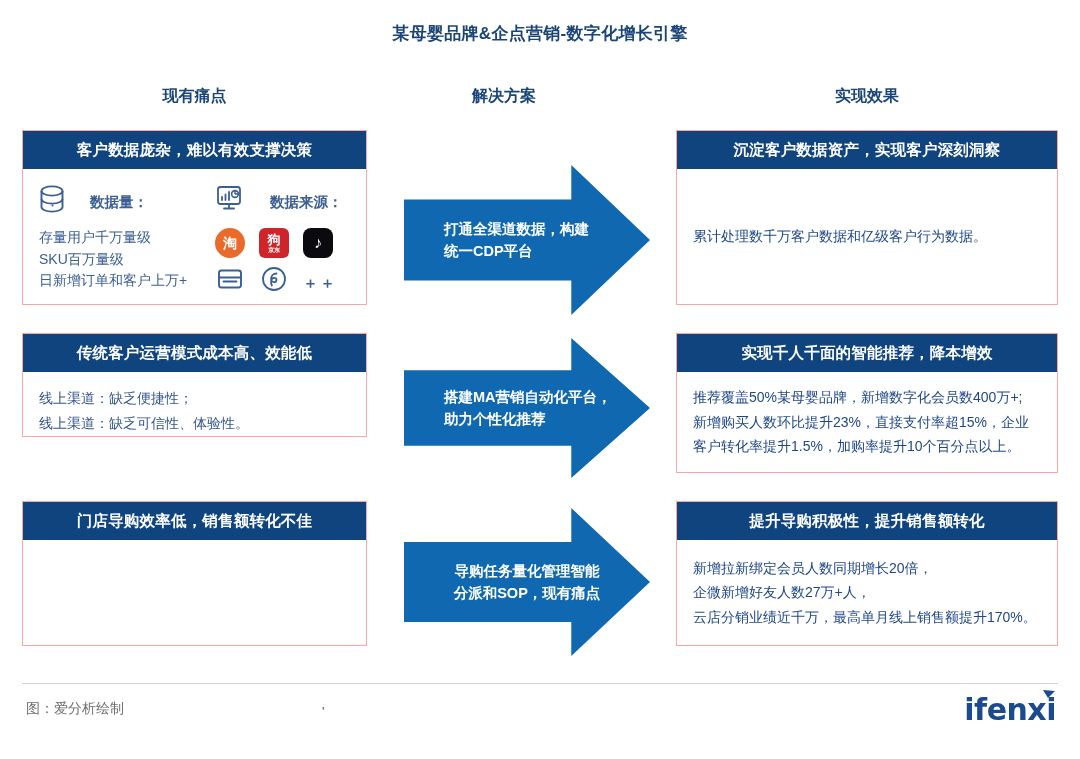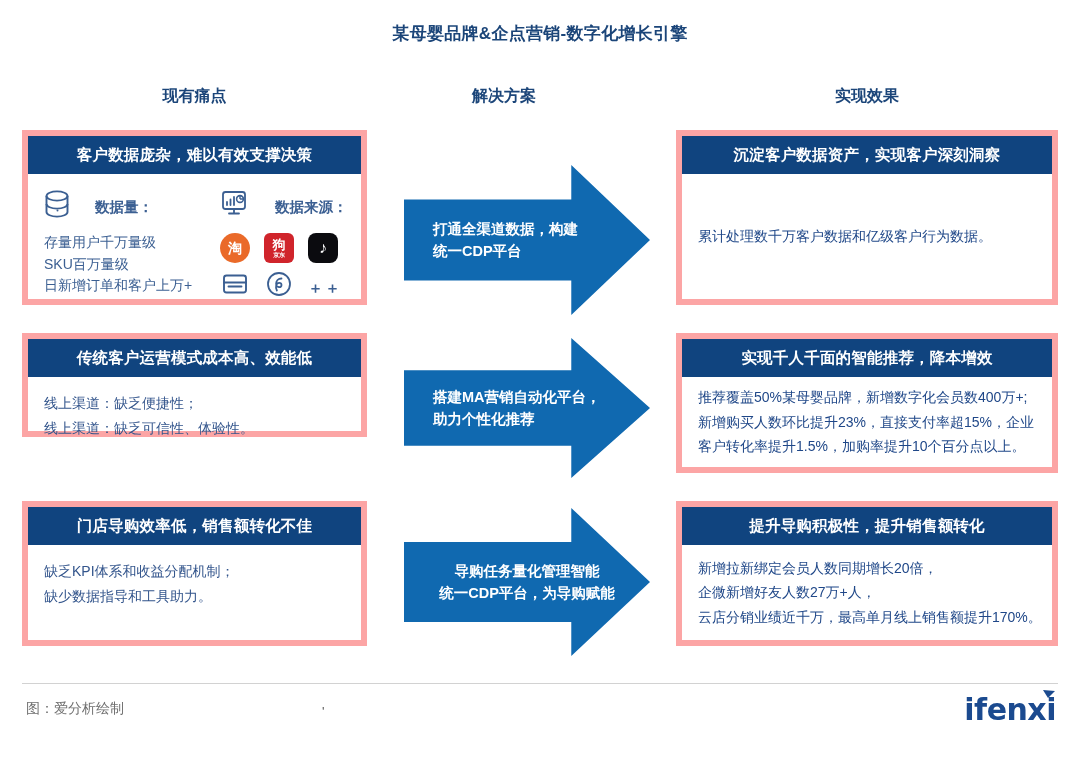--- a/index.html
+++ b/index.html
@@ -40,21 +40,21 @@
   }
   .col-head.pain    { left: 22px;  width: 345px; }
   .col-head.sol     { left: 404px; width: 200px; }
   .col-head.result  { left: 676px; width: 382px; }
 
   
   .card {
     position: absolute;
     box-sizing: border-box;
     background: #ffffff;
-    border: 6px solid #fca5a5;
+    border: 1px solid #fca5a5;
   }
   .card-head {
     background: #10447f;
     color: #ffffff;
     font-size: 15.5px;
     font-weight: bold;
     text-align: center;
     line-height: 38px;
     height: 38px;
     letter-spacing: 0.2px;
@@ -157,21 +157,21 @@
     background: #1069b0;
     color: #ffffff;
     font-size: 14.5px;
     font-weight: bold;
     line-height: 1.55;
     display: flex;
     align-items: center;
     clip-path: polygon(0 23%, 68% 23%, 68% 0, 100% 50%, 68% 100%, 68% 77%, 0 77%);
   }
   .arrow .atxt {
-    padding-left: 29px;
+    padding-left: 40px;
     padding-right: 6px;
     width: 100%;
     box-sizing: border-box;
   }
   .arrow .atxt div { white-space: nowrap; }
   .arrow1 { left: 404px; top: 165px; width: 246px; height: 150px; }
   .arrow2 { left: 404px; top: 338px; width: 246px; height: 140px; }
   .arrow3 { left: 404px; top: 508px; width: 246px; height: 148px; }
   .arrow3 .atxt { text-align: center; padding-left: 6px; }
 
@@ -334,32 +334,26 @@
     <div class="lines">
       <div>推荐覆盖50%某母婴品牌，新增数字化会员数400万+;</div>
       <div>新增购买人数环比提升23%，直接支付率超15%，企业</div>
       <div>客户转化率提升1.5%，加购率提升10个百分点以上。</div>
     </div>
   </div>
 </div>
 
 <div class="card pain pain3">
   <div class="card-head">门店导购效率低，销售额转化不佳</div>
-  <div class="card-body">
-    <div class="lines">
-      <div>缺乏KPI体系和收益分配机制；</div>
-      <div>缺少数据指导和工具助力。</div>
-    </div>
-  </div>
 </div>
 
 <div class="arrow arrow3">
   <div class="atxt">
     <div>导购任务量化管理智能</div>
-    <div>统一CDP平台，为导购赋能</div>
+    <div>分派和SOP，现有痛点</div>
   </div>
 </div>
 
 <div class="card result result3">
   <div class="card-head">提升导购积极性，提升销售额转化</div>
   <div class="card-body center-v">
     <div class="lines">
       <div>新增拉新绑定会员人数同期增长20倍，</div>
       <div>企微新增好友人数27万+人，</div>
       <div>云店分销业绩近千万，最高单月线上销售额提升170%。</div>

